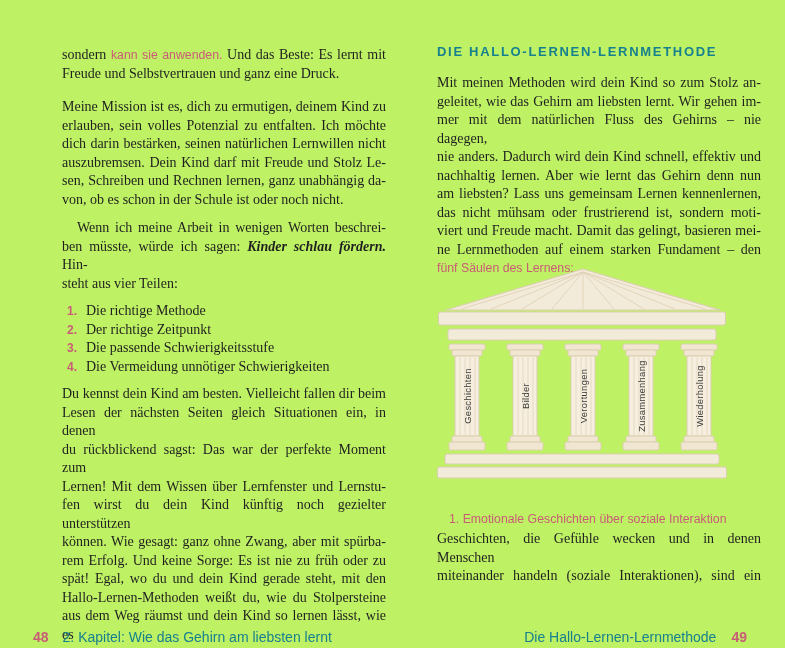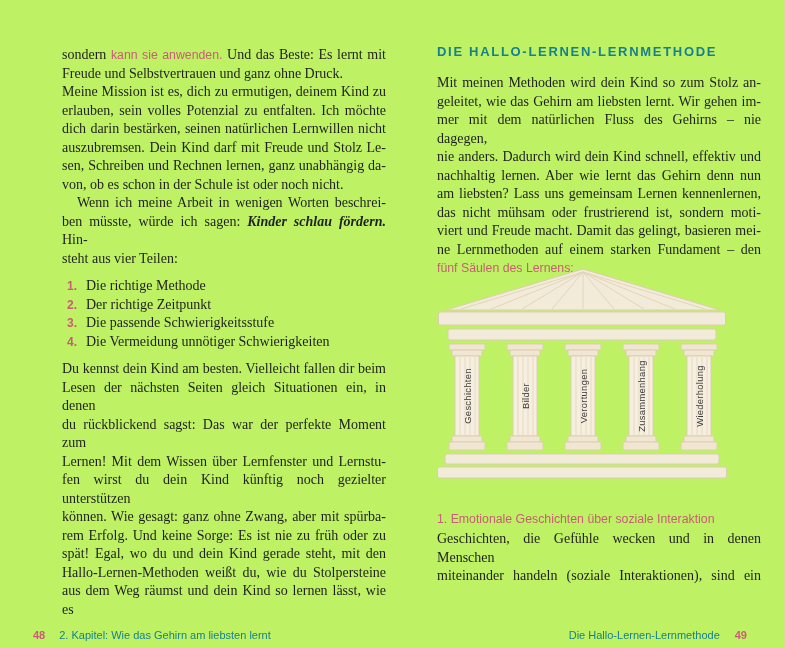--- a/index.html
+++ b/index.html
@@ -15,22 +15,22 @@
   .spread{
     position:relative;width:785px;height:648px;background:#bef264;
     font-family:"Liberation Serif",serif;color:var(--ink);overflow:hidden;
   }
   .col{position:absolute;width:324px;}
   .col-left{left:62px;top:46px;}
   .col-right{left:437px;top:44px;}
 
   .line{font-size:14px;line-height:18.5px;text-align:justify;text-align-last:justify;}
   .line.last{text-align-last:left;}
-  .line.indent{text-indent:15px;}
-  .para.space{}
+  .line.indent{text-indent:15px;margin-top:10px;}
+  .para.space{margin-top:15px;}
 
   .accent-sans{font-family:"Liberation Sans",sans-serif;font-size:12.3px;color:var(--pink);}
   .italic{font-style:italic;font-weight:bold;}
 
   .list-block{margin:9px 0 9px 2px;}
   .list-row{display:flex;gap:9px;font-size:14px;line-height:18.5px;align-items:baseline;}
   .list-num{font-family:"Liberation Sans",sans-serif;font-weight:700;font-size:12px;color:var(--pink);width:13px;text-align:right;flex:none;}
 
   .page-heading{
     font-family:"Liberation Sans",sans-serif;font-weight:700;font-size:13px;
@@ -40,41 +40,41 @@
   .temple-wrap{position:absolute;left:437px;top:266px;width:290px;height:218px;}
   .t-band{fill:var(--t-fill);stroke:var(--t-stroke);stroke-width:1;}
   .t-roof{fill:var(--t-fill);stroke:var(--t-stroke);stroke-width:1;stroke-linejoin:round;}
   .t-rline{stroke:var(--t-stroke);stroke-width:0.9;opacity:0.85;}
   .t-cap{fill:var(--t-fill2);stroke:var(--t-stroke);stroke-width:0.9;}
   .t-shaft{fill:var(--t-shaft);stroke:var(--t-stroke);stroke-width:0.9;}
   .t-flute{stroke:var(--t-stroke);stroke-width:0.7;opacity:0.9;}
   .t-label{font-family:"Liberation Sans",sans-serif;font-size:9.4px;fill:#3b3b3b;letter-spacing:0.3px;}
 
   .sub-heading{
-    position:absolute;left:437px;top:512px;width:323px;
+    position:absolute;left:449px;top:512px;width:323px;
     font-family:"Liberation Sans",sans-serif;font-size:12.3px;color:var(--pink);
   }
   .outro{position:absolute;left:437px;top:530px;width:324px;}
 
-  .footer{position:absolute;top:582px;font-family:"Liberation Sans",sans-serif;font-size:11px;display:flex;align-items:baseline;}
+  .footer{position:absolute;top:582px;font-family:"Liberation Sans",sans-serif;font-size:14px;display:flex;align-items:baseline;}
   .footer-left{left:33px;gap:14px;}
   .footer-right{right:38px;gap:15px;}
   .page-num{color:var(--pink);font-weight:700;}
   .footer-title{color:var(--teal);margin-top:47px;}
 </style>
 </head>
 <body>
 
 <div class="spread">
 
   <div class="col col-left">
     <div>
         <div class="para">
           <div class="line"><span>sondern </span><span class="accent-sans">kann sie anwenden.</span><span> Und das Beste: Es lernt mit</span></div>
-          <div class="line last"><span>Freude und Selbstvertrauen und ganz ohne Druck.</span></div>
+          <div class="line last"><span>Freude und Selbstvertrauen und ganz eine Druck.</span></div>
         </div>
         <div class="para space">
           <div class="line"><span>Meine Mission ist es, dich zu ermutigen, deinem Kind zu</span></div>
           <div class="line"><span>erlauben, sein volles Potenzial zu entfalten. Ich möchte</span></div>
           <div class="line"><span>dich darin bestärken, seinen natürlichen Lernwillen nicht</span></div>
           <div class="line"><span>auszubremsen. Dein Kind darf mit Freude und Stolz Le-</span></div>
           <div class="line"><span>sen, Schreiben und Rechnen lernen, ganz unabhängig da-</span></div>
           <div class="line last"><span>von, ob es schon in der Schule ist oder noch nicht.</span></div>
         </div>
         <div class="para">

